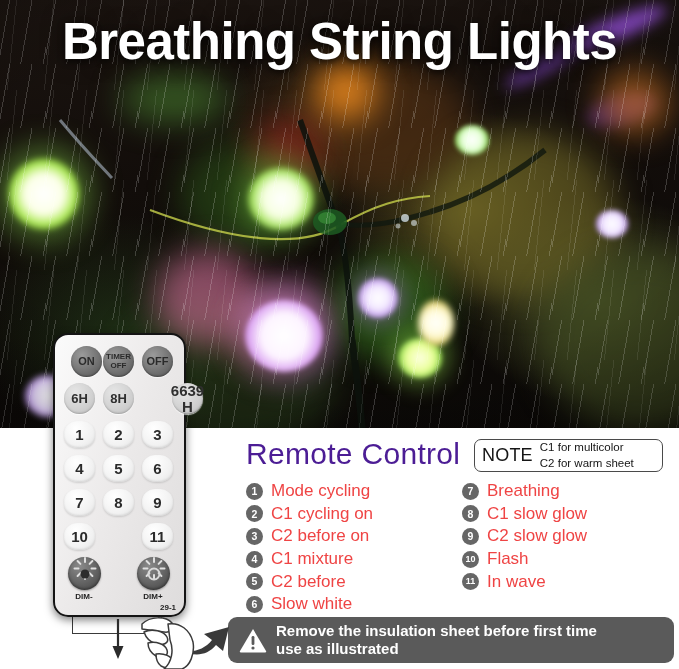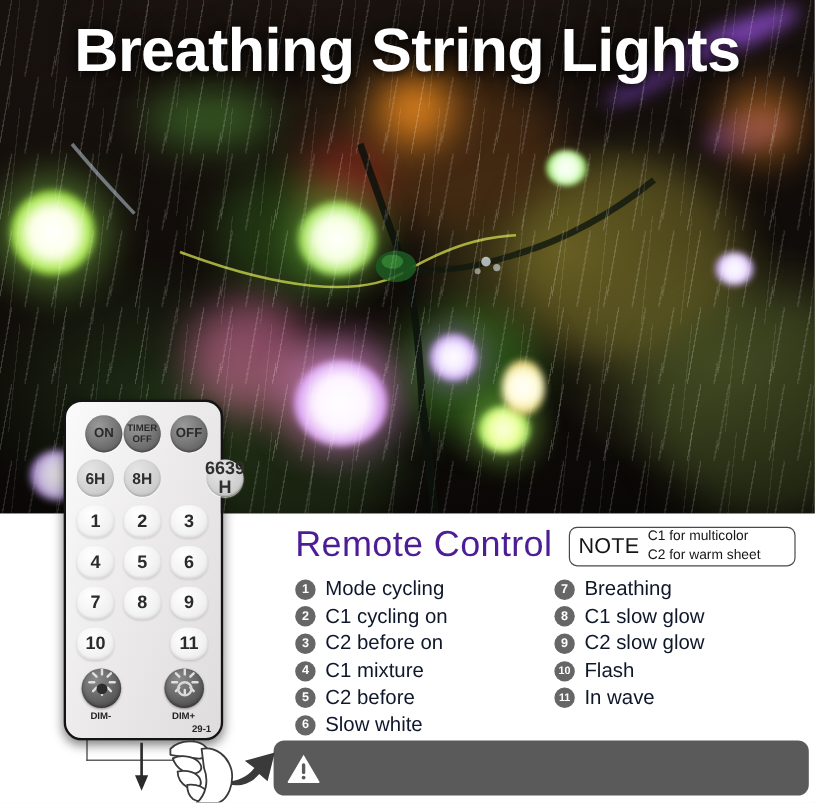--- a/index.html
+++ b/index.html
@@ -76,21 +76,21 @@
   #note .nlines{font-size:11.5px;color:#151515;line-height:1.34;}
 
   .modes{position:absolute;top:480px;}
   .modes.left{left:246px;width:215px;}
   .modes.right{left:462px;width:215px;}
   .mrow{display:flex;align-items:center;height:22.6px;}
   .mnum{flex:0 0 auto;width:17px;height:17px;border-radius:50%;background:#666;
     color:#fff;font-size:10.5px;font-weight:bold;display:flex;align-items:center;justify-content:center;
     margin-right:8px;line-height:1;}
   .mnum.wide{font-size:9px;}
-  .mtext{font-size:17px;color:#0f172a;white-space:nowrap;}
+  .mtext{font-size:17px;color:#ef4444;white-space:nowrap;}
 
   
   #warn{position:absolute;left:228px;top:617px;width:446px;height:46px;background:#5a5a5a;
     border-radius:9px;display:flex;align-items:center;padding:0 11px;box-sizing:border-box;}
   #warn .wicon{flex:0 0 auto;margin-right:9px;}
   #warn .wtext{font-size:15px;font-weight:bold;color:#fff;line-height:1.22;}
 </style>
 </head>
 <body>
 
@@ -339,15 +339,19 @@
       <div class="mtext wide">In wave</div>
     </div>
     </div>
 
   <div id="warn">
     <svg class="wicon" width="28" height="26" viewBox="0 0 28 26">
       <path d="M14 2 L27 24 Q27.8 25.5 26 25.5 L2 25.5 Q0.2 25.5 1 24 Z" fill="#ffffff"></path>
       <rect x="12.6" y="9" width="2.8" height="9" rx="1.3" fill="#5a5a5a"></rect>
       <circle cx="14" cy="21" r="1.6" fill="#5a5a5a"></circle>
     </svg>
+    <div class="wtext">
+      <div>Remove the insulation sheet before first time</div>
+      <div>use as illustrated</div>
+    </div>
   </div>
 
 </div>
 
 </body></html>

